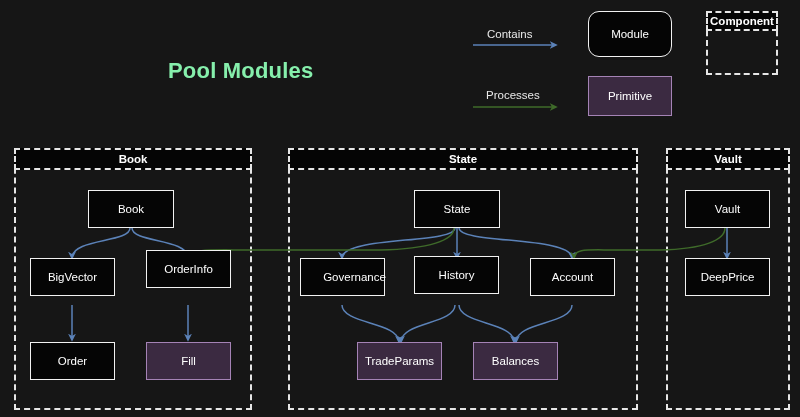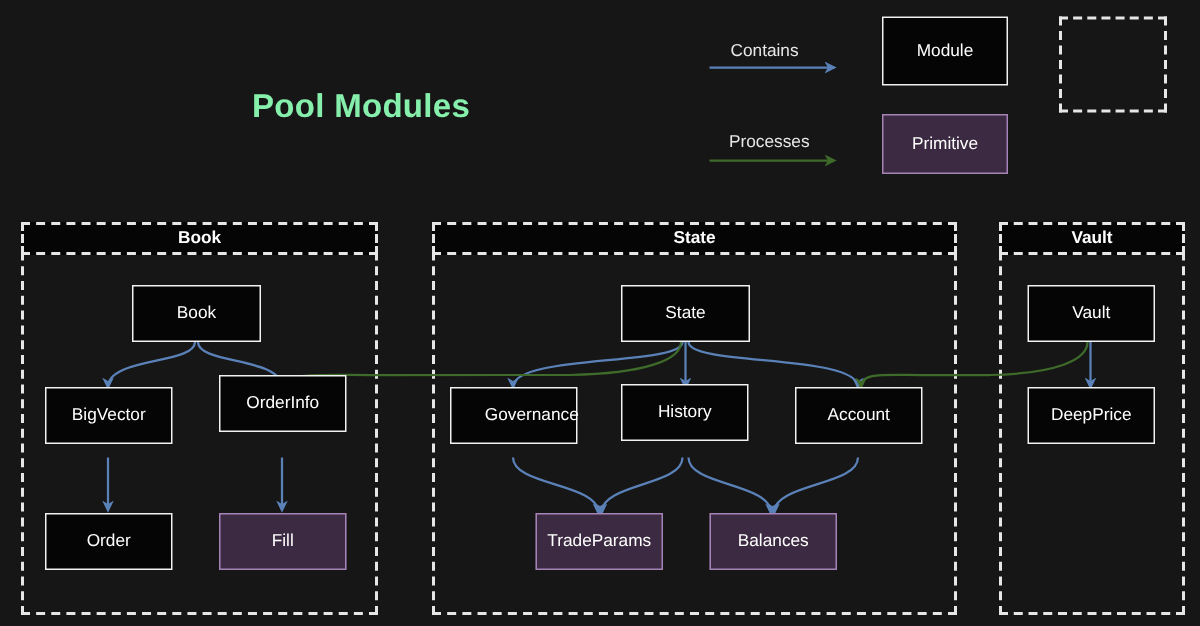--- a/index.html
+++ b/index.html
@@ -46,29 +46,32 @@
 </head>
 <body>
 
 <div id="stage">
 
   <div class="title" style="left:168px;top:58px;">Pool Modules</div>
 
   <div class="legend-label" style="left:487px;top:28px;">Contains</div>
   <div class="legend-label" style="left:486px;top:89px;">Processes</div>
 
-  <div class="node module" style="left:588px;top:11px;width:84px;height:46px;">
+  <div class="node module" style="left:588px;top:11px;width:84px;height:46px;border-radius:11px;">
     <span>Module</span>
   </div>
 
   <div class="node primitive" style="left:588px;top:76px;width:84px;height:40px;">
     <span>Primitive</span>
   </div>
 
   <div class="cluster" style="left:706px;top:11px;width:72px;height:64px;"></div>
+  <div class="cluster-head" style="left:706px;top:11px;width:72px;height:20px;">
+    <span>Component</span>
+  </div>
 
   <div class="cluster" style="left:14px;top:148px;width:238px;height:262px;"></div>
   <div class="cluster-head" style="left:14px;top:148px;width:238px;height:22px;">
     <span>Book</span>
   </div>
 
   <div class="cluster" style="left:288px;top:148px;width:350px;height:262px;"></div>
   <div class="cluster-head" style="left:288px;top:148px;width:350px;height:22px;">
     <span>State</span>
   </div>

